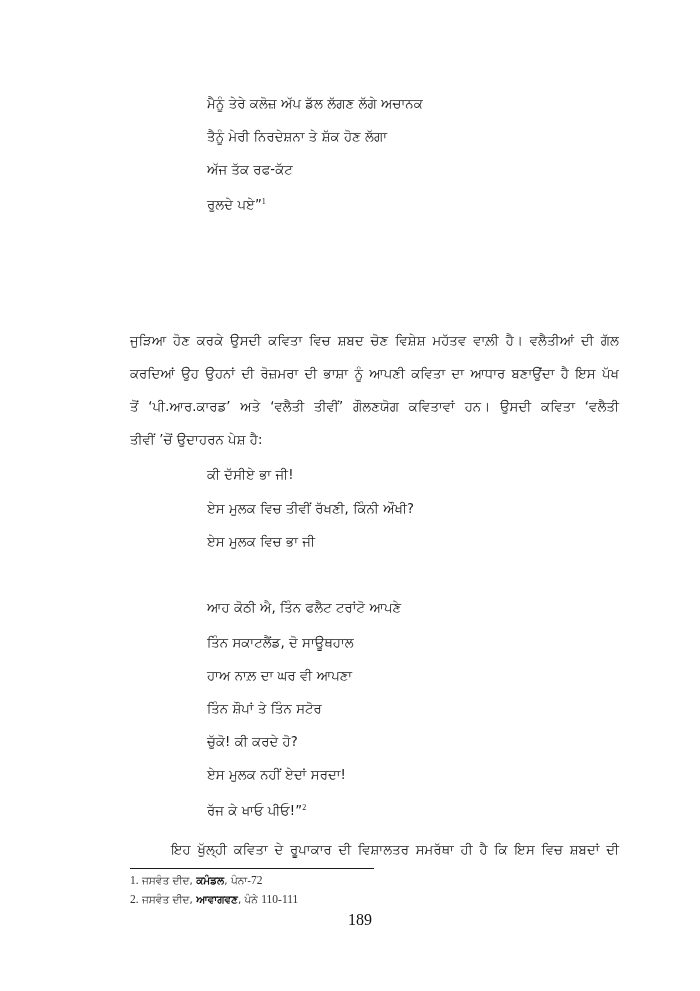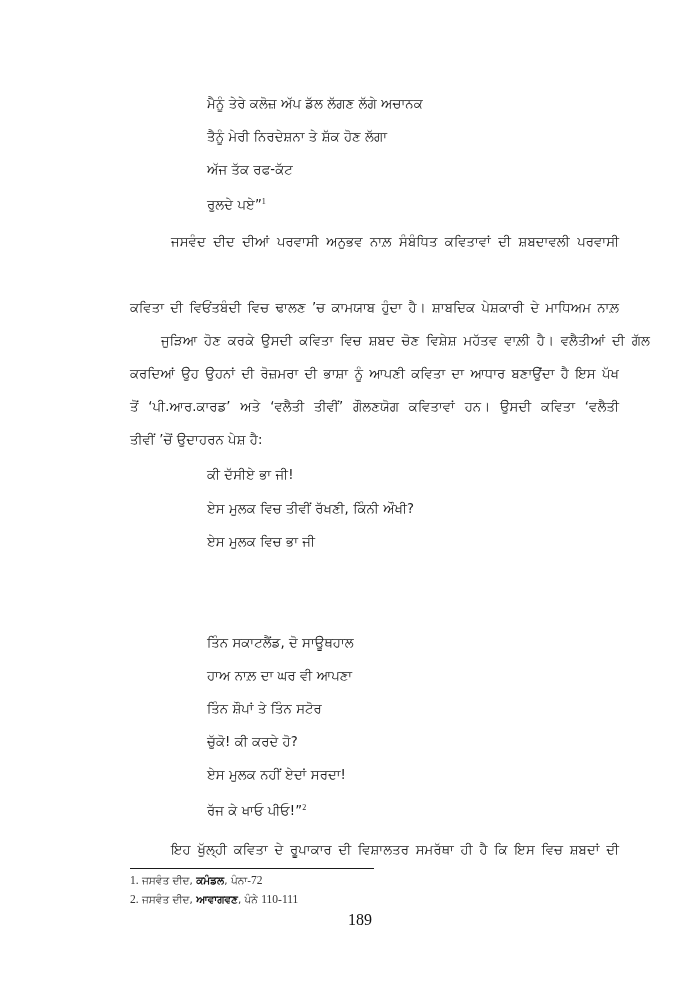--- a/index.html
+++ b/index.html
@@ -76,30 +76,29 @@
 </head>
 <body>
 
 <div class="page">
 
   <div class="line verse" style="top:95px;">ਮੈਨੂੰ ਤੇਰੇ ਕਲੋਜ਼ ਅੱਪ ਡੱਲ ਲੱਗਣ ਲੱਗੇ ਅਚਾਨਕ</div>
   <div class="line verse" style="top:128px;">ਤੈਨੂੰ ਮੇਰੀ ਨਿਰਦੇਸ਼ਨਾ ਤੇ ਸ਼ੱਕ ਹੋਣ ਲੱਗਾ</div>
   <div class="line verse" style="top:161px;">ਅੱਜ ਤੱਕ ਰਫ-ਕੱਟ</div>
   <div class="line verse" style="top:193px;"><span>ਰੁਲਦੇ ਪਏ”</span><span class="sup">1</span></div>
 
-  <div class="line para-indent" style="top:233px; width:448px; text-align:justify; text-align-last:justify;">ਜਸਵੰਦ ਦੀਦ ਦੀਆਂ ਪਰਵਾਸੀ ਅਨੁਭਵ ਨਾਲ਼ ਸੰਬੰਧਿਤ ਕਵਿਤਾਵਾਂ ਦੀ ਸ਼ਬਦਾਵਲੀ ਪਰਵਾਸੀ</div>
-  <div class="line para justify" style="top:299px;">ਕਵਿਤਾ ਦੀ ਵਿਓਂਤਬੰਦੀ ਵਿਚ ਢਾਲਣ ’ਚ ਕਾਮਯਾਬ ਹੁੰਦਾ ਹੈ। ਸ਼ਾਬਦਿਕ ਪੇਸ਼ਕਾਰੀ ਦੇ ਮਾਧਿਅਮ ਨਾਲ਼</div>
-  <div class="line para justify" style="top:332px;margin-left:31px;">ਜੁੜਿਆ ਹੋਣ ਕਰਕੇ ਉਸਦੀ ਕਵਿਤਾ ਵਿਚ ਸ਼ਬਦ ਚੋਣ ਵਿਸ਼ੇਸ਼ ਮਹੱਤਵ ਵਾਲ਼ੀ ਹੈ। ਵਲੈਤੀਆਂ ਦੀ ਗੱਲ</div>
+  <div class="line para justify" style="top:332px;">ਜੁੜਿਆ ਹੋਣ ਕਰਕੇ ਉਸਦੀ ਕਵਿਤਾ ਵਿਚ ਸ਼ਬਦ ਚੋਣ ਵਿਸ਼ੇਸ਼ ਮਹੱਤਵ ਵਾਲ਼ੀ ਹੈ। ਵਲੈਤੀਆਂ ਦੀ ਗੱਲ</div>
   <div class="line para justify" style="top:365px;">ਕਰਦਿਆਂ ਉਹ ਉਹਨਾਂ ਦੀ ਰੋਜ਼ਮਰਾ ਦੀ ਭਾਸ਼ਾ ਨੂੰ ਆਪਣੀ ਕਵਿਤਾ ਦਾ ਆਧਾਰ ਬਣਾਉਂਦਾ ਹੈ ਇਸ ਪੱਖ</div>
   <div class="line para justify" style="top:398px;">ਤੋਂ ‘ਪੀ.ਆਰ.ਕਾਰਡ’ ਅਤੇ ‘ਵਲੈਤੀ ਤੀਵੀਂ’ ਗੌਲਣਯੋਗ ਕਵਿਤਾਵਾਂ ਹਨ। ਉਸਦੀ ਕਵਿਤਾ ‘ਵਲੈਤੀ</div>
   <div class="line para" style="top:431px;">ਤੀਵੀਂ ’ਚੋਂ ਉਦਾਹਰਨ ਪੇਸ਼ ਹੈ:</div>
 
   <div class="line verse" style="top:466px;">ਕੀ ਦੱਸੀਏ ਭਾ ਜੀ!</div>
   <div class="line verse" style="top:500px;">ਏਸ ਮੁਲਕ ਵਿਚ ਤੀਵੀਂ ਰੱਖਣੀ, ਕਿੰਨੀ ਔਖੀ?</div>
   <div class="line verse" style="top:533px;">ਏਸ ਮੁਲਕ ਵਿਚ ਭਾ ਜੀ</div>
+  <div class="line verse" style="top:599px;">ਆਹ ਕੋਠੀ ਐ, ਤਿੰਨ ਫਲੈਟ ਟਰਾਂਟੋ ਆਪਣੇ</div>
   <div class="line verse" style="top:634px;">ਤਿੰਨ ਸਕਾਟਲੈਂਡ, ਦੋ ਸਾਊਥਹਾਲ</div>
   <div class="line verse" style="top:667px;text-align:right;">ਹਾਅ ਨਾਲ਼ ਦਾ ਘਰ ਵੀ ਆਪਣਾ</div>
   <div class="line verse" style="top:700px;">ਤਿੰਨ ਸ਼ੌਪਾਂ ਤੇ ਤਿੰਨ ਸਟੋਰ</div>
   <div class="line verse" style="top:733px;">ਚੁੱਕੋ! ਕੀ ਕਰਦੇ ਹੋ?</div>
   <div class="line verse" style="top:766px;">ਏਸ ਮੁਲਕ ਨਹੀਂ ਏਦਾਂ ਸਰਦਾ!</div>
   <div class="line verse" style="top:799px;"><span>ਰੱਜ ਕੇ ਖਾਓ ਪੀਓ!”</span><span class="sup">2</span></div>
 
   <div class="line para-indent" style="top:841px; width:448px; text-align:justify; text-align-last:justify;">ਇਹ ਖੁੱਲ੍ਹੀ ਕਵਿਤਾ ਦੇ ਰੂਪਾਕਾਰ ਦੀ ਵਿਸ਼ਾਲਤਰ ਸਮਰੱਥਾ ਹੀ ਹੈ ਕਿ ਇਸ ਵਿਚ ਸ਼ਬਦਾਂ ਦੀ</div>
 
   <div class="footnote-rule"></div>

